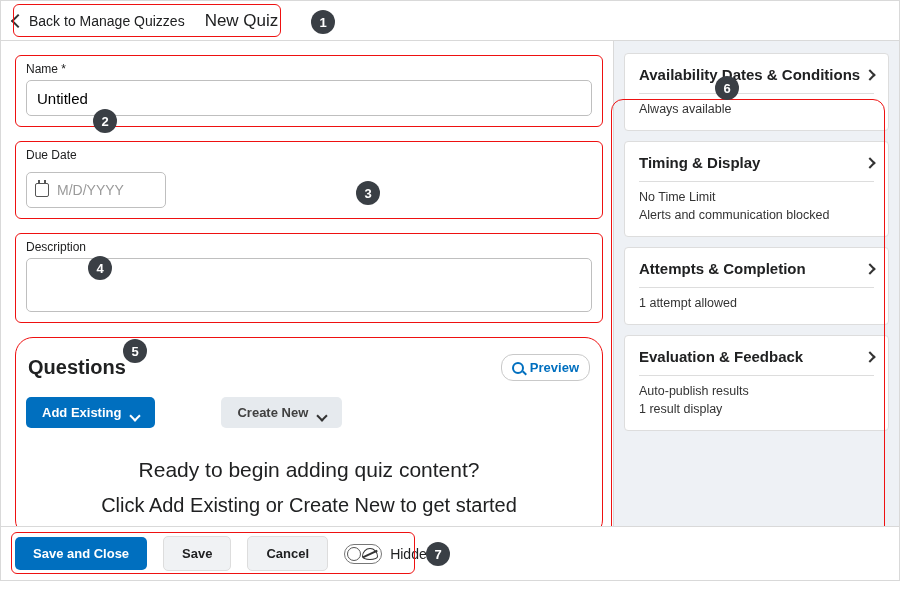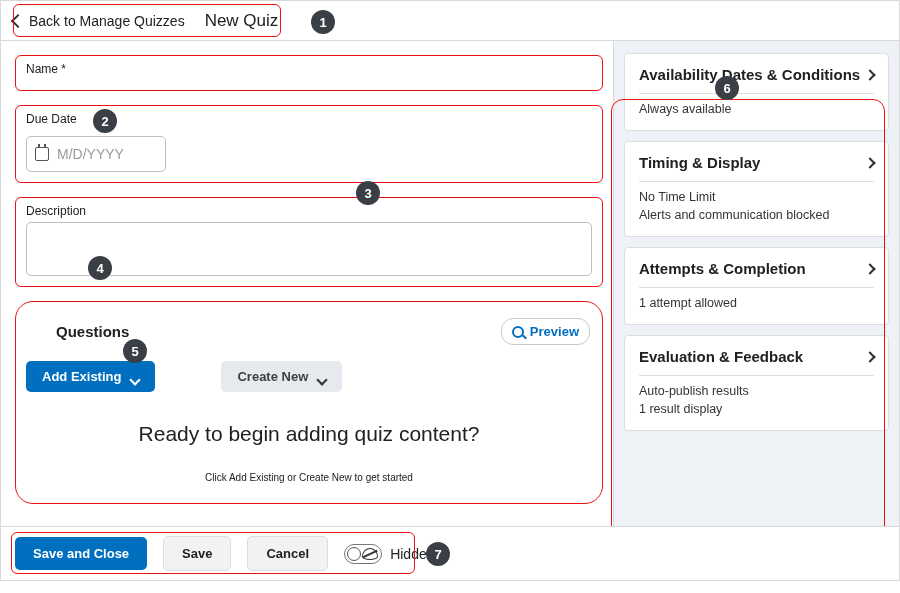--- a/index.html
+++ b/index.html
@@ -41,32 +41,32 @@
   .cal:before { content: ''; position: absolute; top: -4px; left: 2px; width: 2px; height: 4px; background: #555; box-shadow: 6px 0 0 #555; }
   .ph { color: #9a9a9a; font-size: 14px; }
 
   
   .desc-wrap { padding: 6px 10px 10px 10px; }
   .desc-box { width: 100%; height: 54px; border: 1px solid #bfbfbf; border-radius: 5px; }
 
   
   .qwrap { padding: 6px 10px 10px 10px; }
   .qhead { display: flex; align-items: center; justify-content: space-between; padding: 10px 2px; }
-  .qtitle { font-size: 15px; font-weight: 600; margin-left: 28px; }
+  .qtitle { font-size: 20px; font-weight: 600; }
   .preview { display: inline-flex; align-items: center; gap: 6px; color: #006fbf; border: 1px solid #c9c9c9; border-radius: 12px; padding: 5px 10px; font-size: 13px; font-weight: 600; cursor: pointer; }
   .loupe { width: 12px; height: 12px; border: 2px solid #006fbf; border-radius: 50%; position: relative; }
   .loupe:after { content: ''; position: absolute; width: 5px; height: 2px; background: #006fbf; transform: rotate(45deg); right: -5px; bottom: -2px; }
   .qbtns { display: flex; gap: 18px; padding: 6px 0 10px 0; }
   .btn { display: inline-flex; align-items: flex-end; gap: 10px; border-radius: 5px; padding: 8px 16px; font-size: 13px; font-weight: 600; cursor: pointer; border: none; }
   .btn.primary { background: #006fbf; color: #fff; }
   .btn.secondary { background: #e6eaee; color: #404040; margin-left: 48px; }
   .chev-down-w { width: 8px; height: 8px; border-right: 2px solid #fff; border-bottom: 2px solid #fff; transform: rotate(45deg); display: inline-block; margin-top: -2px; }
   .qmsg { text-align: center; padding: 20px 0 10px; }
-  .qmsg h3 { font-size: 21px; font-weight: 400; margin-bottom: 26px; }
-  .qmsg p { font-size: 10px; }
+  .qmsg h3 { font-size: 21px; font-weight: 400; margin-bottom: 12px; }
+  .qmsg p { font-size: 20px; }
 
   
   .card { background: #fff; border: 1px solid #ddd; border-radius: 4px; margin-bottom: 10px; padding: 12px 14px 14px 14px; }
   .card h4 { font-size: 15px; font-weight: 700; display: flex; justify-content: space-between; align-items: center; }
   .card hr { margin: 10px 0 8px; border: none; border-top: 1px solid #ddd; }
   .card .line { font-size: 12.5px; color: #333; margin-top: 4px; }
   .chev-right { width: 8px; height: 8px; border-top: 2px solid #333; border-right: 2px solid #333; transform: rotate(45deg); display: inline-block; }
   .rail-red { position: absolute; border: 1px solid #e11; border-radius: 12px; pointer-events: none; }
 
   
@@ -97,20 +97,21 @@
     <span class="title">New Quiz</span>
   </div>
   <div class="hdr-red"></div>
   <div class="marker" style="top:9px; left:310px;">1</div>
 
   <div class="body">
     <div class="main">
 
       <div class="redbox name-wrap">
         <div class="label">Name *</div>
+        <input class="tinput" value="Untitled" style="">
       </div>
       <div class="marker" style="top:68px; left:92px;">2</div>
 
       <div class="redbox grade-due">
         <div class="due-col">
           <div class="label">Due Date</div>
           <div class="date-in">
             <span class="cal"></span>
             <span class="ph">M/D/YYYY</span>
           </div>

